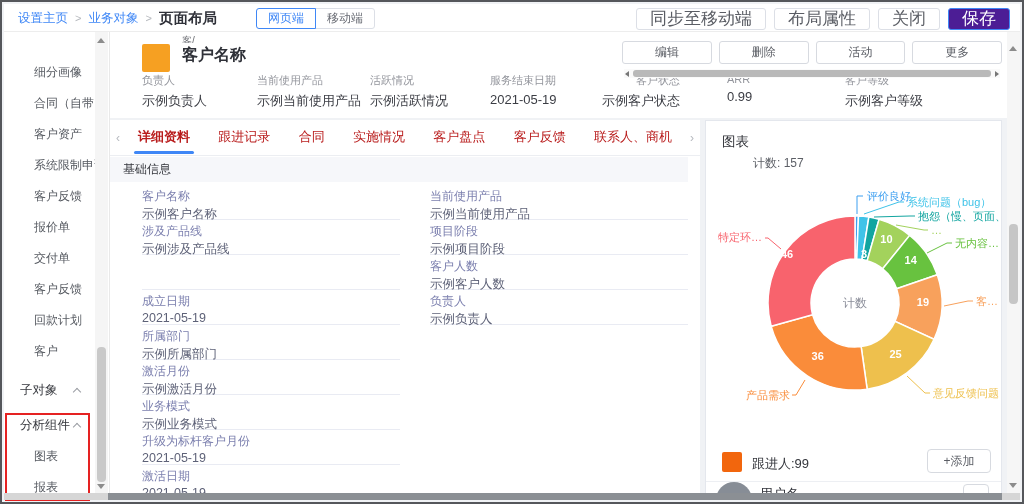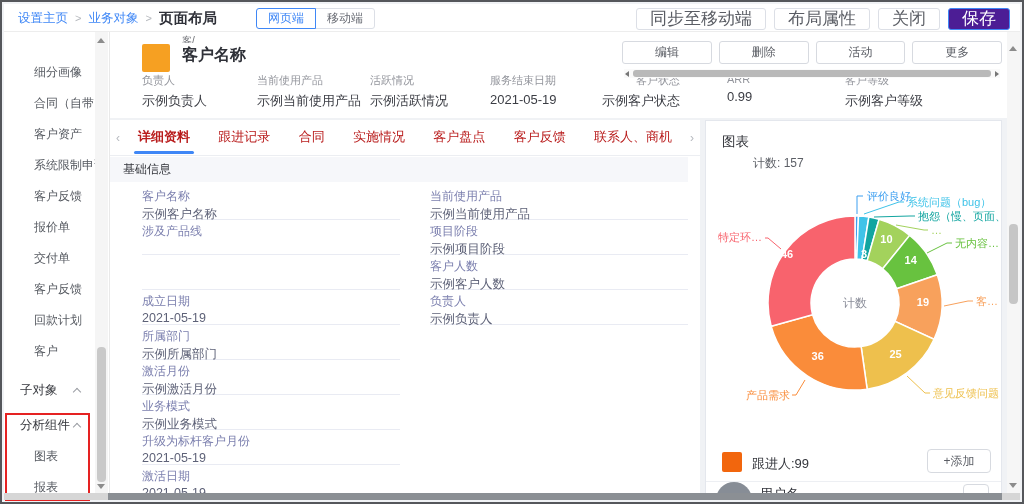--- a/index.html
+++ b/index.html
@@ -207,20 +207,21 @@
     </div>
     <div class="section-bar">基础信息</div>
     <div class="d-fields">
       <div class="d-col left" id="fields-left">
           <div class="d-field">
             <div class="d-label">客户名称</div>
             <div class="d-value">示例客户名称</div>
           </div>
           <div class="d-field">
             <div class="d-label">涉及产品线</div>
+            <div class="d-value">示例涉及产品线</div>
           </div>
           <div class="d-field">
           </div>
           <div class="d-field">
             <div class="d-label">成立日期</div>
             <div class="d-value">2021-05-19</div>
           </div>
           <div class="d-field">
             <div class="d-label">所属部门</div>
             <div class="d-value">示例所属部门</div>

